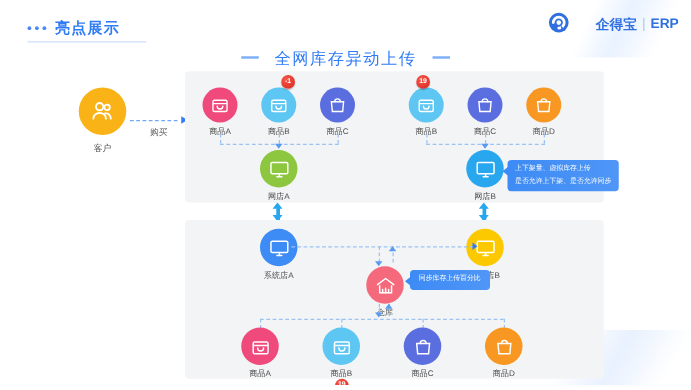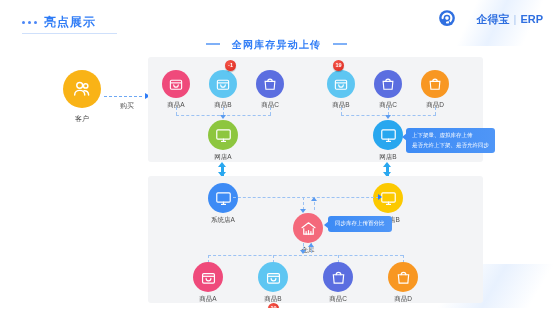--- a/index.html
+++ b/index.html
@@ -31,21 +31,21 @@
 
   
   .logo{position:absolute;right:10px;top:8px;display:flex;align-items:center;gap:19px;}
   .logo-mark{width:22px;height:22px;}
   .logo-text{font-size:11px;font-weight:bold;color:#2f6fe0;display:flex;align-items:center;gap:4px;}
   .logo-sep{color:#a9c6ef;font-weight:normal;}
 
   
   .main-title{
     position:absolute;left:0;right:0;top:38px;text-align:center;
-    font-size:10px;font-weight:bold;color:#2f7cf6;letter-spacing:1.2px;
+    font-size:13px;font-weight:normal;color:#2f7cf6;letter-spacing:1.2px;
   }
   .tdash{display:inline-block;width:14px;height:1.5px;background:#7fb0f7;vertical-align:middle;margin:0 8px 3px;}
 
   
   .panel{position:absolute;background:#f3f4f6;border-radius:3px;}
   #panel-top{left:148px;top:57px;width:335px;height:105px;}
   #panel-bottom{left:148px;top:176px;width:335px;height:127px;}
 
   
   .cust{position:absolute;left:52px;top:70px;width:60px;text-align:center;}

